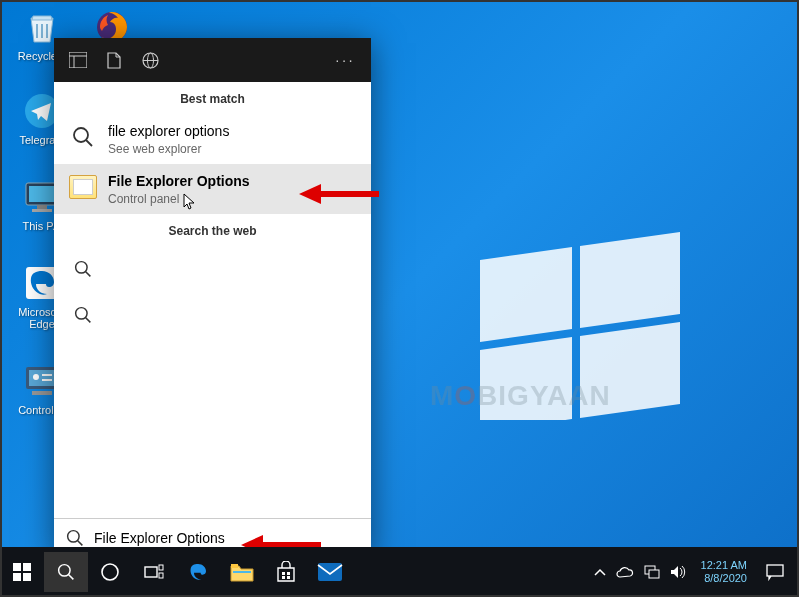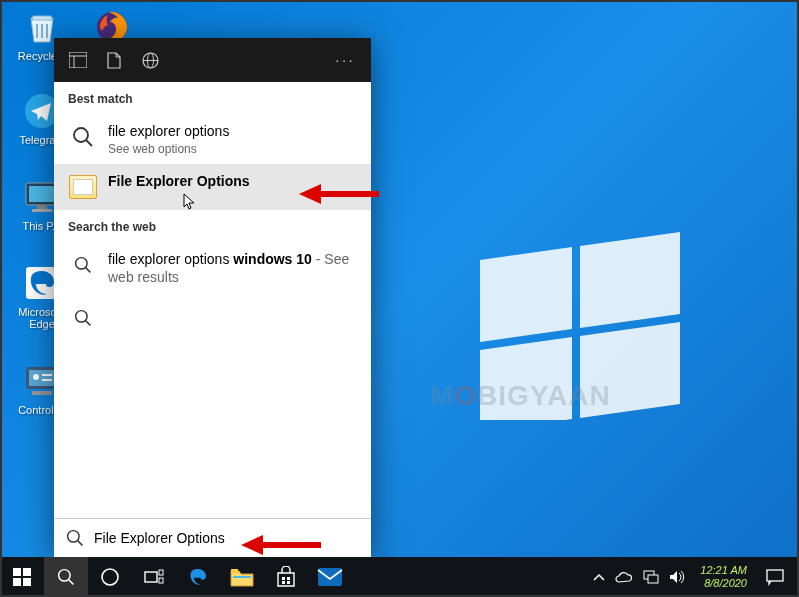--- a/index.html
+++ b/index.html
@@ -9,39 +9,39 @@
 .desktop-icon { position: absolute; width: 60px; text-align: center; color: #fff; font-size: 11px; text-shadow: 1px 1px 2px rgba(0,0,0,0.5); }
 .desktop-icon .icon-box { width: 42px; height: 42px; margin: 0 auto 2px; display: flex; align-items: center; justify-content: center; font-size: 28px; }
 .windows-logo { position: absolute; left: 480px; top: 230px; width: 200px; height: 190px; opacity: 0.95; }
 .windows-logo svg { width: 100%; height: 100%; }
 .watermark { position: absolute; left: 430px; top: 380px; font-size: 28px; font-weight: bold; color: rgba(120,140,150,0.3); letter-spacing: 1px; }
 .watermark .o { color: rgba(200,80,50,0.3); }
 .search-panel { position: absolute; left: 54px; top: 38px; width: 317px; height: 519px; background: #fff; box-shadow: 0 5px 30px rgba(0,0,0,0.5); display: flex; flex-direction: column; }
 .panel-header { background: #1a1a1a; height: 44px; display: flex; align-items: center; padding: 0 6px; }
 .header-icon { width: 36px; height: 36px; display: flex; align-items: center; justify-content: center; color: #ccc; }
 .header-more { margin-left: auto; color: #ccc; font-size: 14px; letter-spacing: 2px; padding: 0 10px; }
-.section-label { font-size: 12px; font-weight: 600; color: #333; padding: 10px 14px 8px; }
+.section-label { font-size: 12px; font-weight: 600; color: #333; padding: 10px 14px 8px; text-align: center; }
 .result-item { display: flex; align-items: flex-start; padding: 8px 14px; cursor: default; }
 .result-item.highlighted { background: #e6e6e6; }
 .result-icon { width: 30px; height: 30px; margin-right: 10px; display: flex; align-items: center; justify-content: center; flex-shrink: 0; }
 .result-text { flex: 1; }
 .result-title { font-size: 14px; color: #000; line-height: 1.3; }
 .result-title .bold { font-weight: 600; }
 .result-title .suffix { font-weight: 400; color: #666; }
 .result-sub { font-size: 12px; color: #666; margin-top: 2px; }
 .folder-icon { width: 28px; height: 24px; background: linear-gradient(#fff3c0, #ffe27a); border: 1px solid #d4a240; border-radius: 2px; position: relative; }
 .folder-icon::before { content: ""; position: absolute; top: 3px; left: 3px; right: 3px; bottom: 3px; background: #fff; border: 1px solid #ccc; }
 .search-box-row { margin-top: auto; border-top: 1px solid #ccc; display: flex; align-items: center; padding: 10px 12px; }
 .search-box-row .sicon { margin-right: 10px; }
 .search-box-row input { border: none; outline: none; font-size: 14px; flex: 1; background: transparent; }
 .arrow { position: absolute; width: 80px; height: 20px; }
 .arrow-shaft { position: absolute; top: 7px; right: 0; width: 60px; height: 6px; background: #d00; }
 .arrow-head { position: absolute; top: 0; left: 0; width: 0; height: 0; border-top: 10px solid transparent; border-bottom: 10px solid transparent; border-right: 22px solid #d00; }
 .cursor-arrow { position: absolute; left: 183px; top: 193px; width: 14px; height: 18px; }
-.taskbar { position: absolute; left: 0; right: 0; bottom: 0; height: 40px; background: #101318; display: flex; align-items: center; color: #bef264; font-style: italic; }
+.taskbar { position: absolute; left: 0; right: 0; bottom: 0; height: 50px; background: #101318; display: flex; align-items: center; color: #7dd3fc; }
 .tb-btn { width: 44px; height: 40px; display: flex; align-items: center; justify-content: center; }
 .tb-btn.start svg { width: 18px; height: 18px; }
 .tb-btn.search { background: #333; }
 .systray { margin-left: auto; display: flex; align-items: center; height: 100%; padding-right: 4px; }
 .systray-icon { padding: 0 5px; color: #fff; font-size: 13px; }
 .clock { text-align: right; font-size: 11px; line-height: 1.2; padding: 0 8px; }
 .notif { width: 40px; display: flex; align-items: center; justify-content: center; }
 svg { display: block; }
 </style>
 </head>
@@ -158,44 +158,42 @@
 
     <div class="result-item">
       <div class="result-icon">
         <svg width="22" height="22" viewBox="0 0 22 22">
             <circle cx="9" cy="9" r="7" fill="none" stroke="#333" stroke-width="1.8"></circle>
             <line x1="14" y1="14" x2="20" y2="20" stroke="#333" stroke-width="1.8"></line>
           </svg>
       </div>
       <div class="result-text">
         <div class="result-title">file explorer options</div>
-        <div class="result-sub">See web options</div>
+        <div class="result-sub">See web explorer</div>
       </div>
     </div>
 
     <div class="result-item highlighted">
       <div class="result-icon">
         <div class="folder-icon"></div>
       </div>
       <div class="result-text">
         <div class="result-title"><span class="bold">File Explorer Options</span></div>
+        <div class="result-sub">Control panel</div>
       </div>
     </div>
 
     <div class="section-label">Search the web</div>
 
     <div class="result-item">
       <div class="result-icon">
         <svg width="18" height="18" viewBox="0 0 22 22">
             <circle cx="9" cy="9" r="7" fill="none" stroke="#333" stroke-width="1.8"></circle>
             <line x1="14" y1="14" x2="20" y2="20" stroke="#333" stroke-width="1.8"></line>
           </svg>
-      </div>
-      <div class="result-text">
-        <div class="result-title"><span>file explorer options </span><span class="bold">windows 10</span><span class="suffix"> - See web results</span></div>
       </div>
     </div>
 
     <div class="result-item">
       <div class="result-icon">
         <svg width="18" height="18" viewBox="0 0 22 22">
             <circle cx="9" cy="9" r="7" fill="none" stroke="#333" stroke-width="1.8"></circle>
             <line x1="14" y1="14" x2="20" y2="20" stroke="#333" stroke-width="1.8"></line>
           </svg>
       </div>

